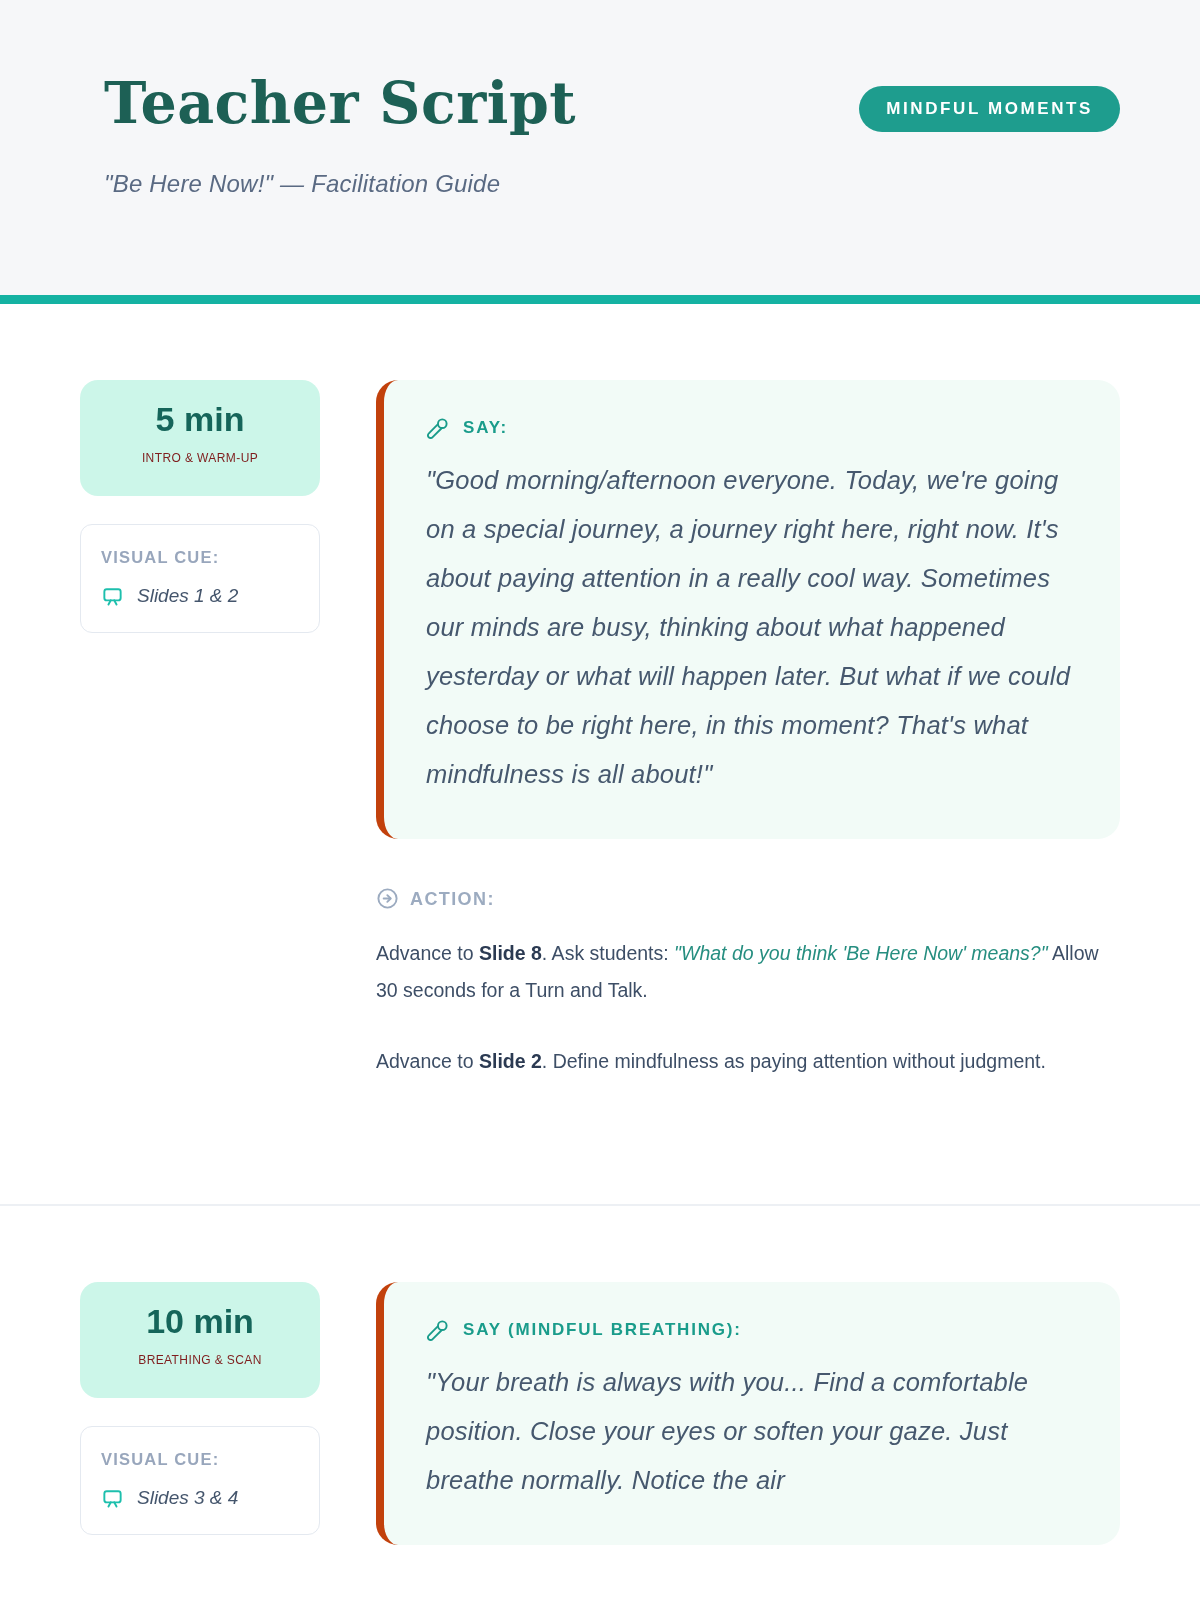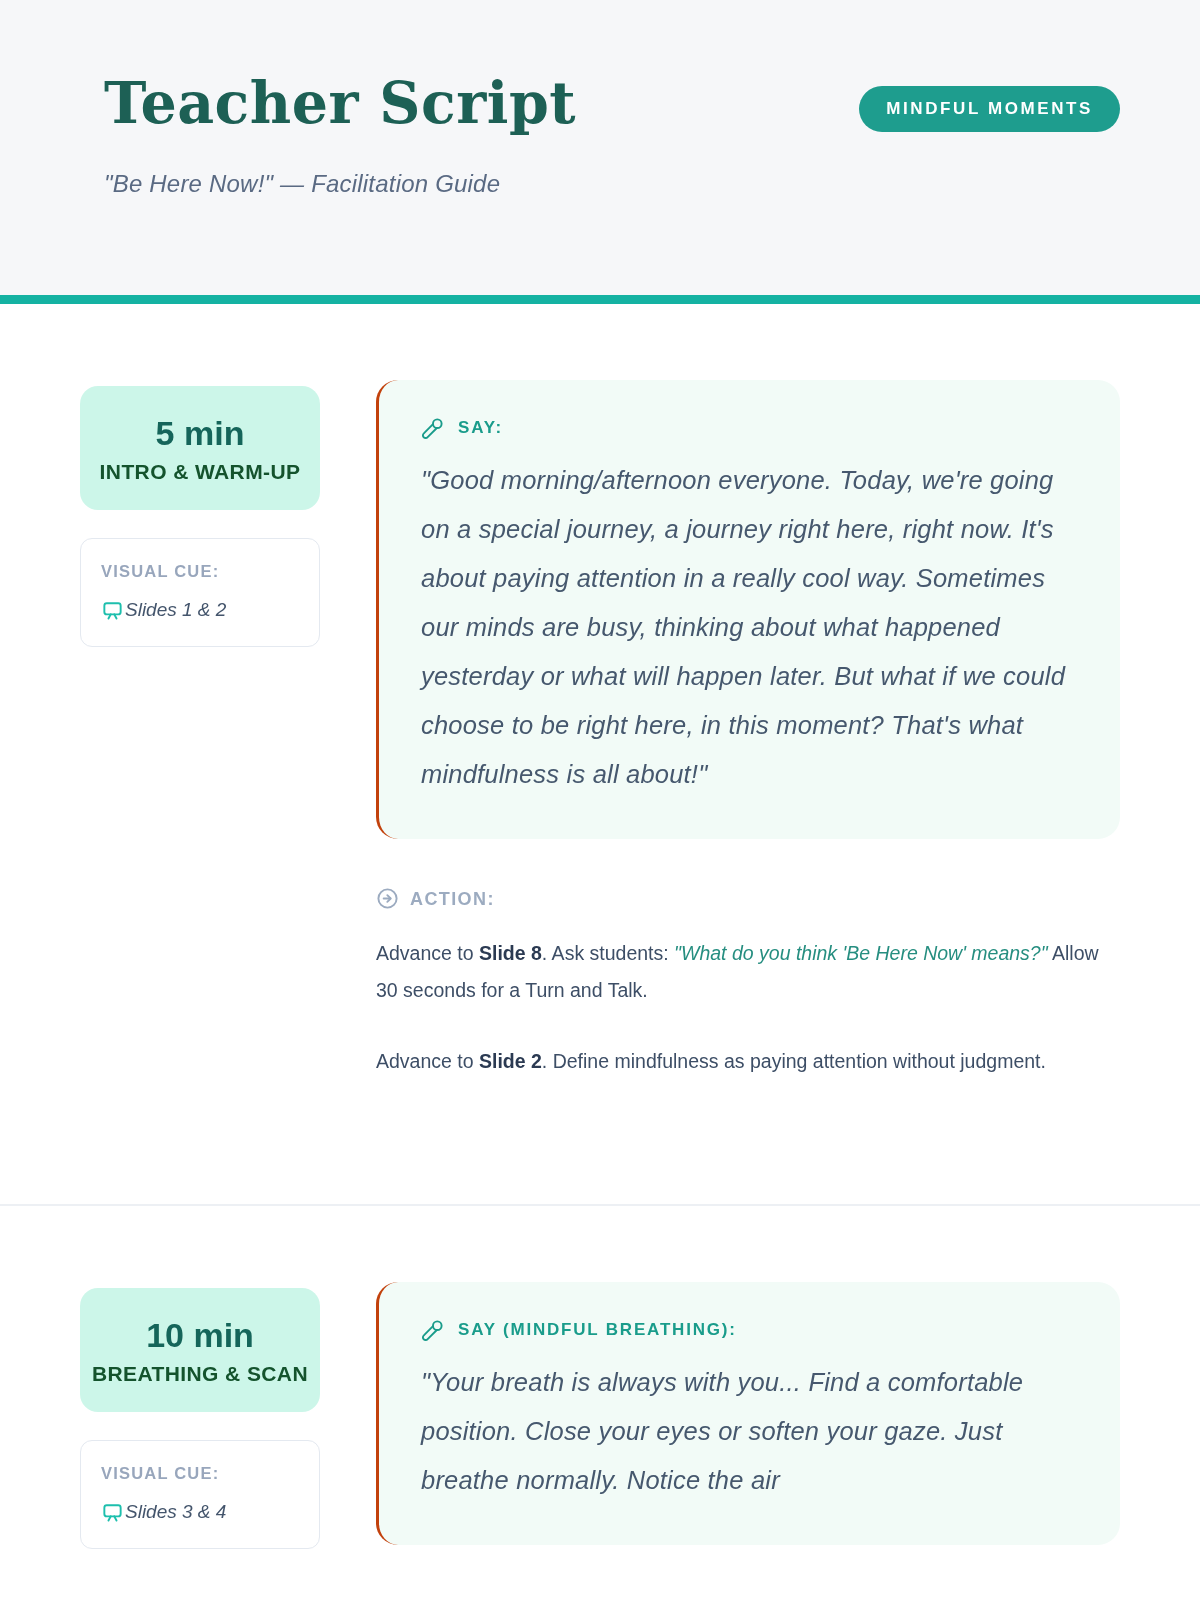--- a/index.html
+++ b/index.html
@@ -45,51 +45,51 @@
     grid-template-columns: 240px 1fr;
     column-gap: 56px;
     padding: 76px 80px 0 80px;
   }
   .section-1 { padding-bottom: 124px; }
   .section-divider { border: none; border-top: 2px solid #edf0f4; }
 
   
   .time-badge {
     background: #ccf6e9; border-radius: 18px;
-    text-align: center; padding: 26px 8px 28px 8px; margin-top: 6px;
+    text-align: center; padding: 18px 8px 28px 8px;
   }
   .time-badge .duration {
     font-size: 34px; font-weight: 700; color: #15655a; line-height: 42px;
   }
   .time-badge .phase {
     margin-top: 8px;
-    font-size: 21px; font-weight: 700; color: #14532d;
+    font-size: 12px; font-weight: 400; color: #7f1d1d;
     letter-spacing: 0.4px; line-height: 20px;
   }
   .cue-card {
     margin-top: 28px;
     background: #ffffff; border: 1.5px solid #e4e9f0; border-radius: 12px;
     padding: 22px 1px 24px 20px;
   }
   .cue-label {
     font-size: 16.5px; font-weight: 700; color: #98a6bc;
     letter-spacing: 1.2px; line-height: 20px;
   }
   .cue-row {
-    margin-top: 17px; display: flex; align-items: center; gap: 1px;
+    margin-top: 17px; display: flex; align-items: center; gap: 13px;
   }
   .cue-row .icon { color: #1dbfad; display: inline-flex; flex: 0 0 auto; }
   .cue-value {
     font-size: 19px; font-style: italic; color: #44556c; line-height: 24px;
   }
 
   
   .say-box {
     background: #f2fbf7;
-    border-left: 3px solid #c2410c;
+    border-left: 8px solid #c2410c;
     border-radius: 22px;
     padding: 36px 42px 40px 42px;
   }
   .say-label-row { display: flex; align-items: center; gap: 14px; }
   .say-label-row .icon { color: #1a9c8b; display: inline-flex; flex: 0 0 auto; }
   .say-label {
     font-size: 17px; font-weight: 700; color: #1a9c8b;
     letter-spacing: 1.8px; line-height: 24px;
   }
   .say-text {

